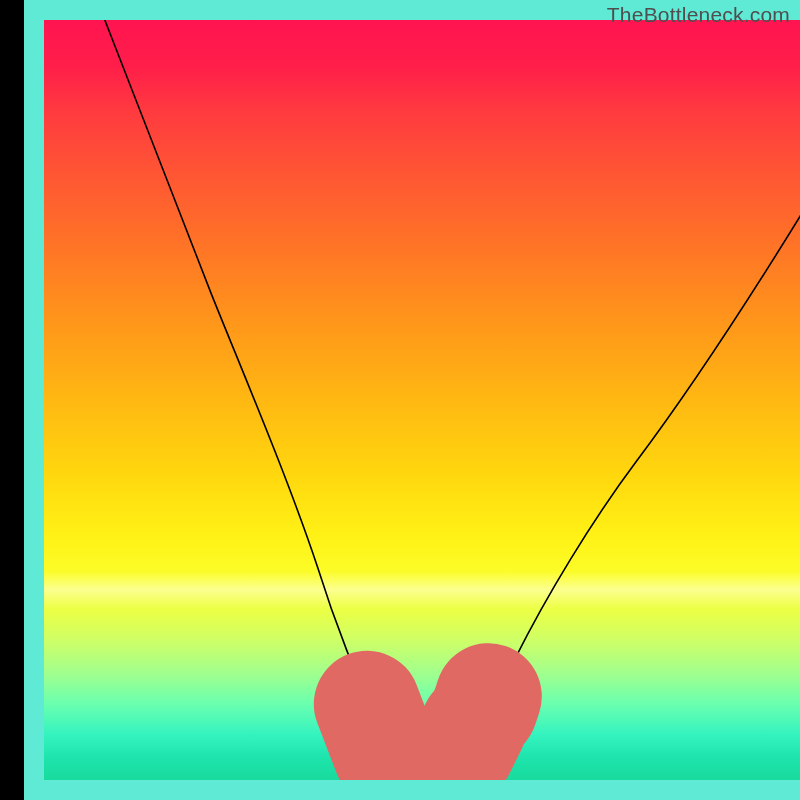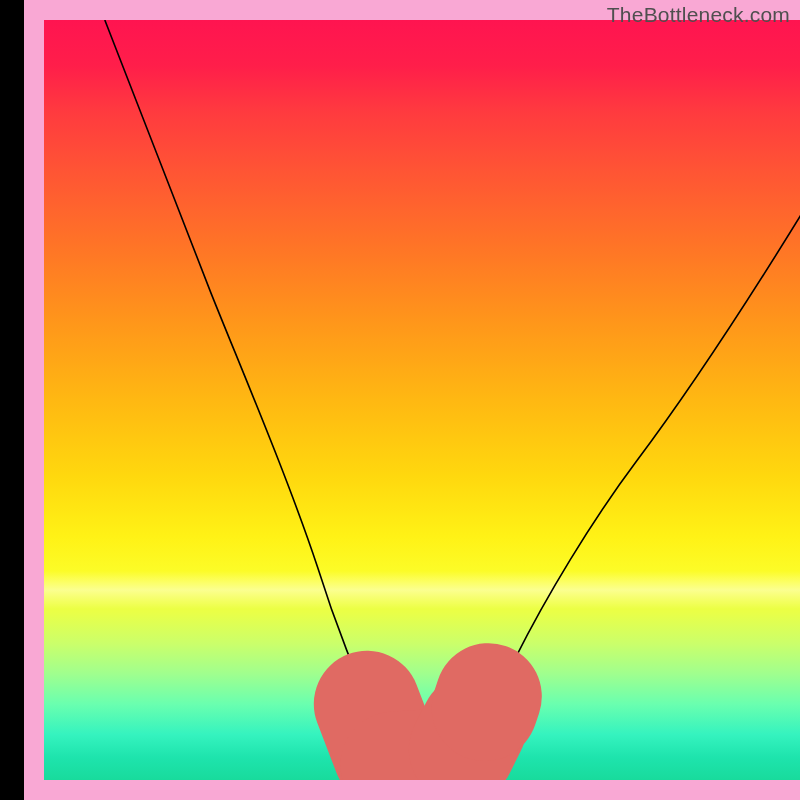--- a/index.html
+++ b/index.html
@@ -7,21 +7,21 @@
     padding: 0;
     width: 800px;
     height: 800px;
     overflow: hidden;
     background: #000;
     font-family: Arial, Helvetica, sans-serif;
   }
   .frame {
     position: absolute;
     inset: 0;
-    background: #f9a8d4;
+    background: #5eead4;
     margin-left: 24px;
   }
   .plot-area {
     position: absolute;
     left: 20px;
     top: 20px;
     width: 760px;
     height: 760px;
   }
   .gradient-bg {

